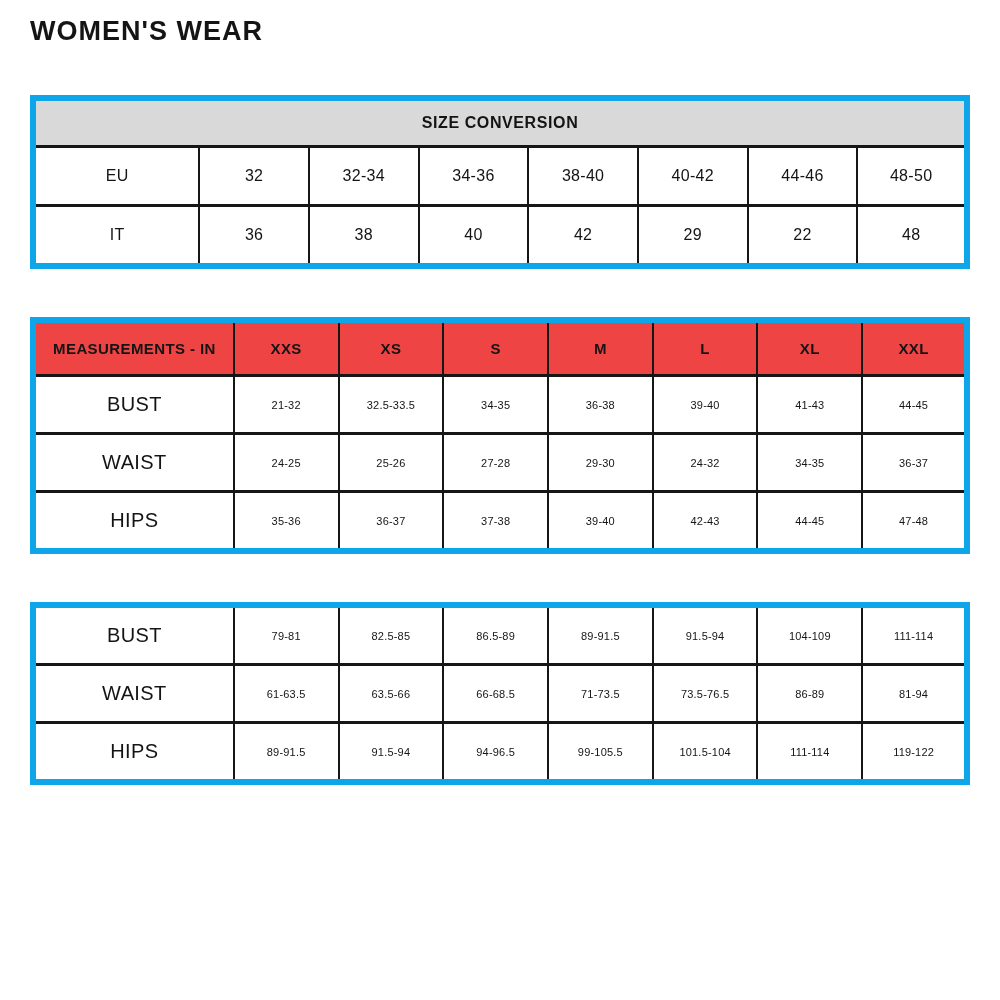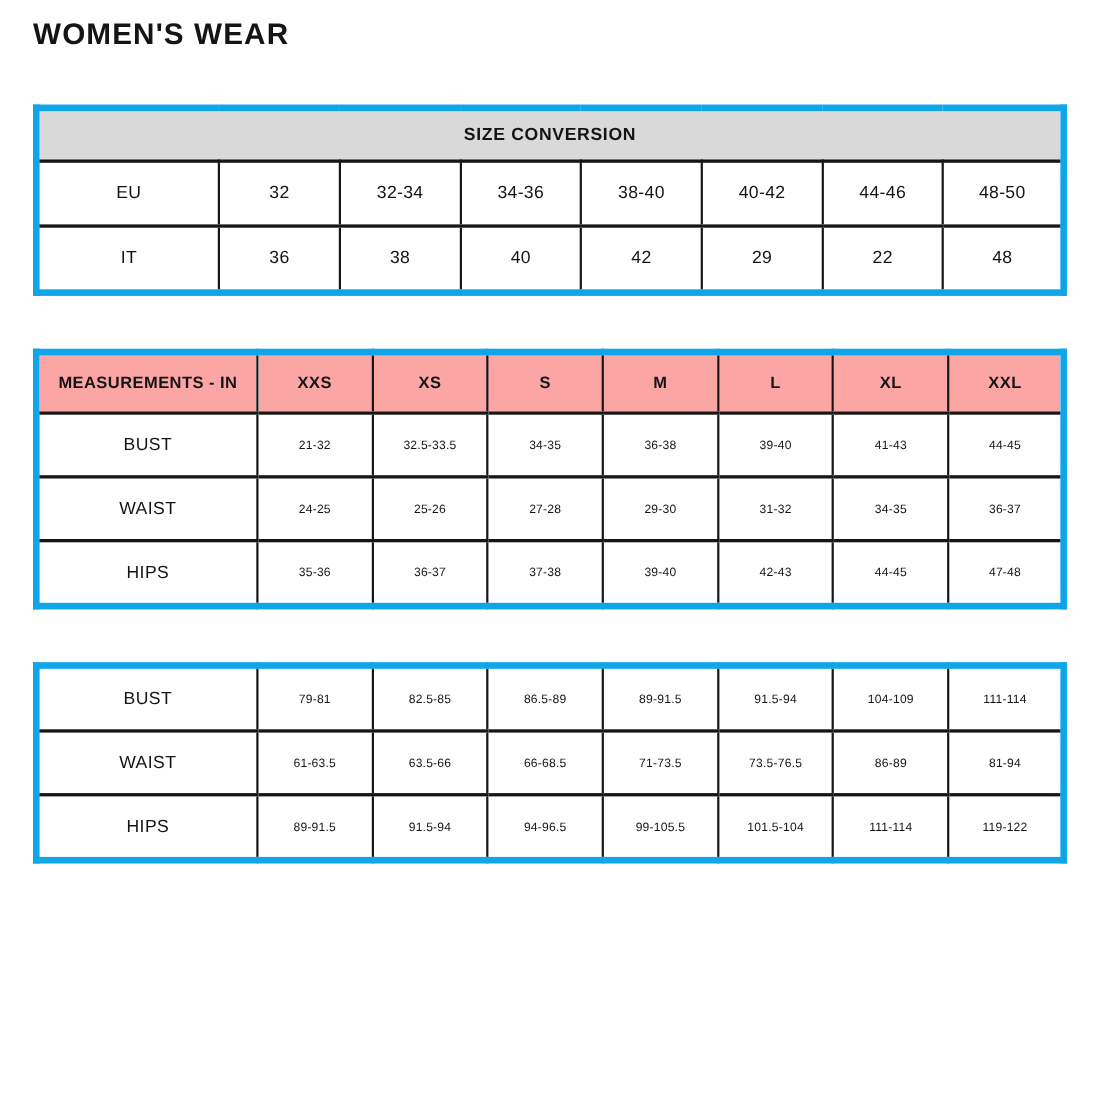--- a/index.html
+++ b/index.html
@@ -47,33 +47,33 @@
     font-weight: bold;
     letter-spacing: 0.6px;
   }
   .t1 td {
     height: 56px;
     font-size: 16px;
     font-weight: normal;
     letter-spacing: 0.3px;
   }
   .t2 th {
-    background: #fca5a5;
+    background: #ef4444;
     height: 51px;
     font-size: 15px;
     font-weight: bold;
     letter-spacing: 0.4px;
   }
   .t2 td {
     height: 55px;
     font-size: 11px;
     letter-spacing: 0.2px;
   }
   .t2 td.row-label {
-    font-size: 16px;
+    font-size: 20px;
     letter-spacing: 0.4px;
   }
 </style>
 </head>
 <body>
 
 <div class="sheet">
 
   <h1 class="page-title">WOMEN'S WEAR</h1>
 
@@ -146,21 +146,21 @@
           <td>39-40</td>
           <td>41-43</td>
           <td>44-45</td>
         </tr>
         <tr>
           <td class="row-label">WAIST</td>
           <td>24-25</td>
           <td>25-26</td>
           <td>27-28</td>
           <td>29-30</td>
-          <td>31-32</td>
+          <td>24-32</td>
           <td>34-35</td>
           <td>36-37</td>
         </tr>
         <tr>
           <td class="row-label">HIPS</td>
           <td>35-36</td>
           <td>36-37</td>
           <td>37-38</td>
           <td>39-40</td>
           <td>42-43</td>

